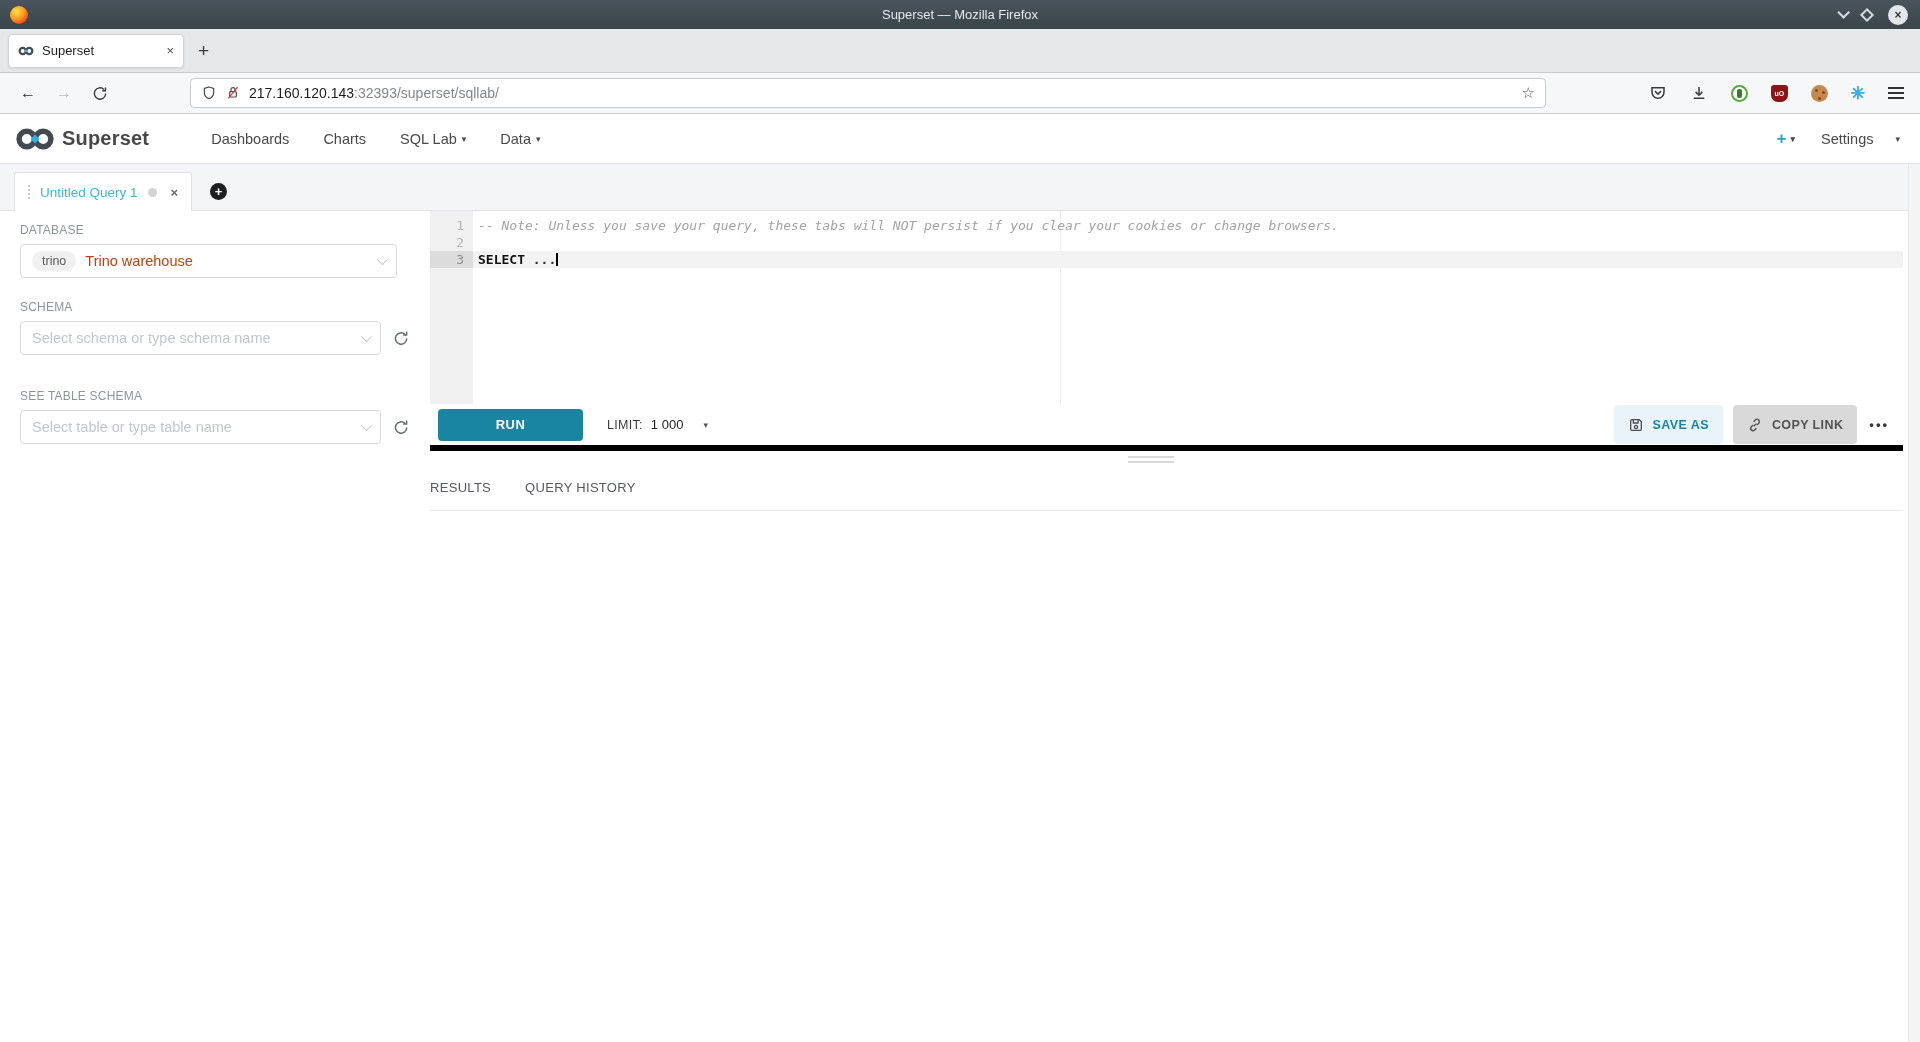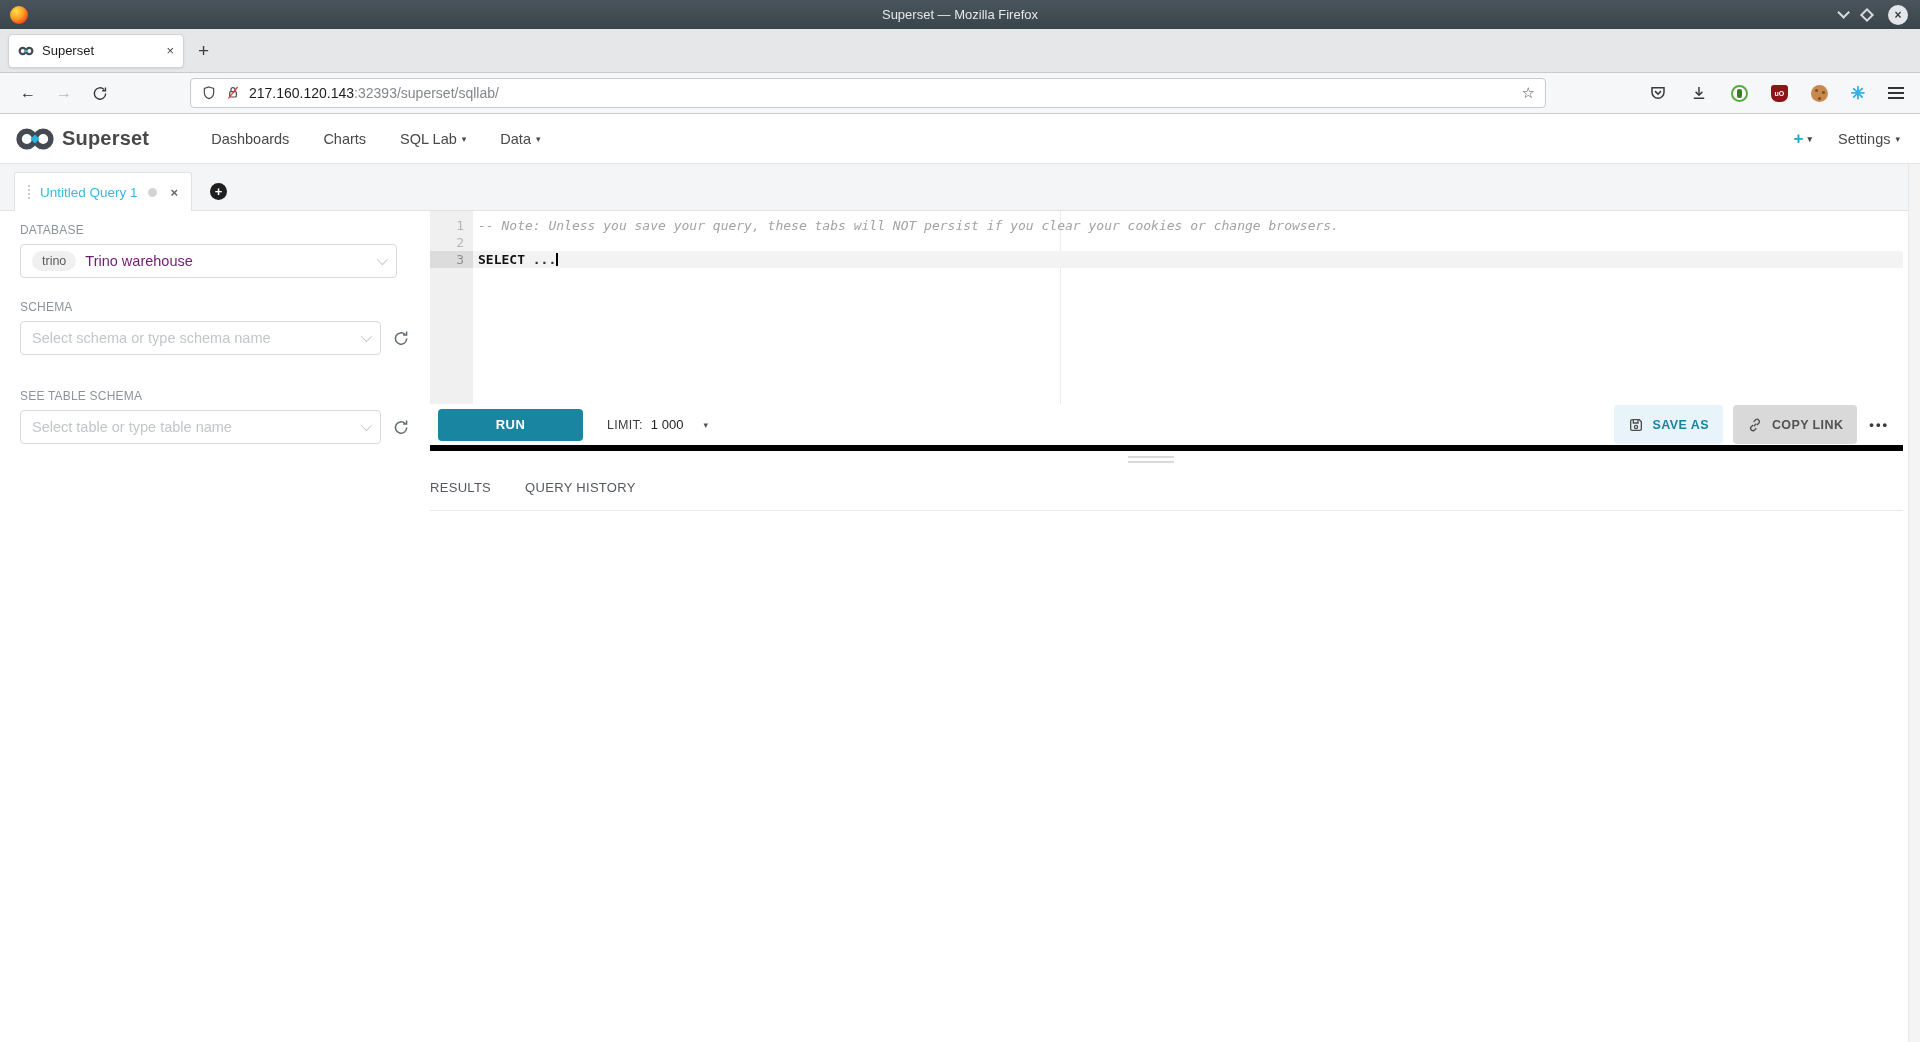--- a/index.html
+++ b/index.html
@@ -55,21 +55,21 @@
   
   .navbar { height:50px; background:#fff; border-bottom:1px solid #e4e4e4;
     display:flex; align-items:center; padding:0 20px 0 15px; }
   .brand { display:flex; align-items:center; gap:7px; }
   .brand-name { font-size:20px; font-weight:bold; color:#484848; letter-spacing:.2px; }
   .nav-items { display:flex; align-items:center; gap:34px; margin-left:62px; }
   .nav-item { font-size:14.5px; color:#484848; display:flex; align-items:center; gap:5px; }
   .caret { font-size:9px; color:#484848; }
   .nav-right { margin-left:auto; display:flex; align-items:center; gap:26px; }
   .plus-shortcut { color:#20a7c9; font-size:17px; font-weight:bold; display:flex; align-items:center; gap:4px; }
-  .settings { font-size:14.5px; color:#484848; display:flex; align-items:center; gap:5px; }
+  .settings { font-size:14.5px; color:#484848; display:flex; align-items:center; gap:22px; }
 
   
   .tabrow { height:47px; background:#f4f5f6; border-bottom:1px solid #e2e2e2;
     display:flex; align-items:flex-end; }
   .qtab { margin-left:14px; height:39px; background:#fff; border:1px solid #e1e1e1; border-bottom:none;
     border-radius:3px 3px 0 0; display:flex; align-items:center; gap:10px; padding:0 13px;
     position:relative; top:1px; }
   .drag-dots { width:2px; height:2px; background:#b9b9b9; border-radius:50%;
     box-shadow:0 4px 0 #b9b9b9, 0 8px 0 #b9b9b9, 0 12px 0 #b9b9b9; margin-top:-12px; }
   .qtab-title { font-size:13.5px; color:#3db4e4; }
@@ -80,21 +80,21 @@
     margin:0 0 10px 18px; line-height:1; }
 
   
   .workspace { display:flex; height:831px; }
   .sidebar { width:430px; padding:12px 20px 0; }
   .fld-label { font-size:12px; color:#8b949b; margin-bottom:7px; letter-spacing:.2px; }
   .sel-row { display:flex; align-items:center; gap:11px; }
   .select { width:377px; height:34px; border:1px solid #d9d9d9; border-radius:4px; background:#fff;
     display:flex; align-items:center; padding:0 11px; gap:9px; }
   .pill { background:#f0f0f0; border-radius:11px; padding:3px 10px; font-size:12.5px; color:#5c5c5c; }
-  .sel-value { font-size:14.5px; color:#701a75; }
+  .sel-value { font-size:14.5px; color:#c2410c; }
   .placeholder { font-size:14.5px; color:#c1c6c9; }
   .sel-chev { margin-left:auto; width:8px; height:8px; border-right:1.6px solid #c8c8c8;
     border-bottom:1.6px solid #c8c8c8; transform:rotate(45deg) translateY(-2px); }
   .gap22 { height:22px; } .gap36 { height:34px; }
 
   .main { flex:1; margin-right:17px; position:relative; }
   .scrollstrip { position:absolute; right:0; top:164px; bottom:0; width:12px;
     background:#f4f4f4; border-left:1px solid #e8e8e8; }
 
   

